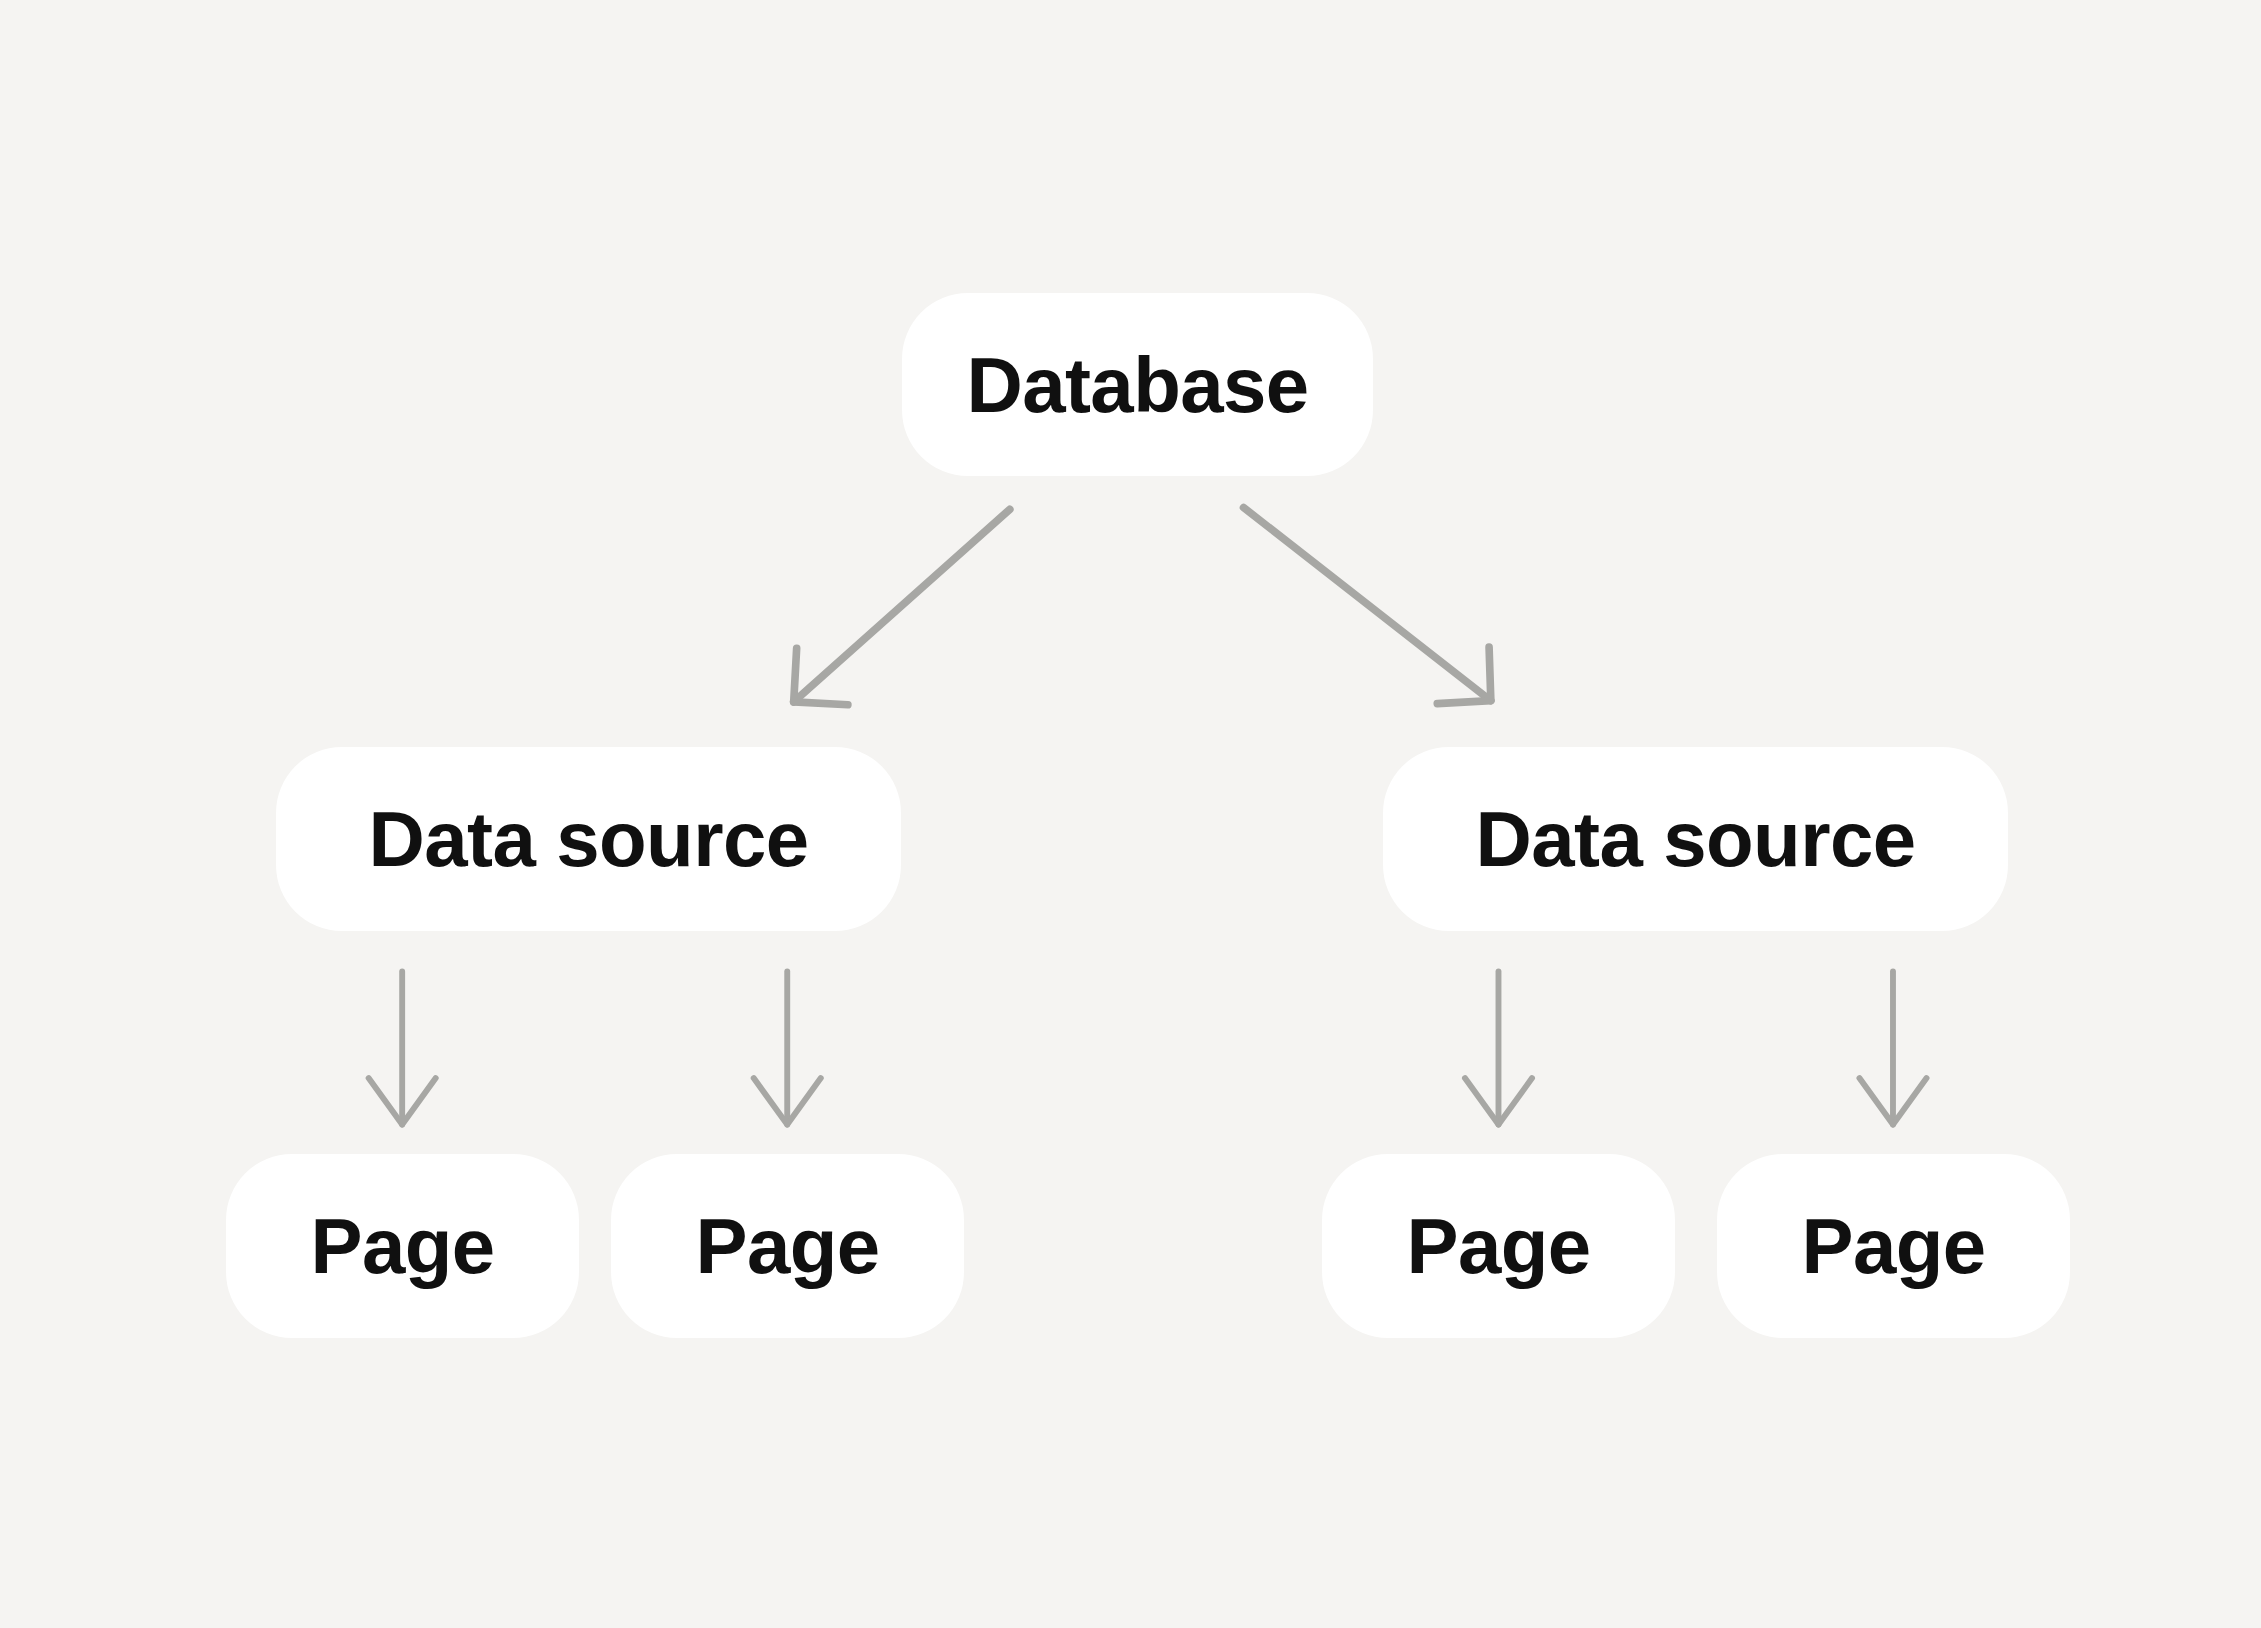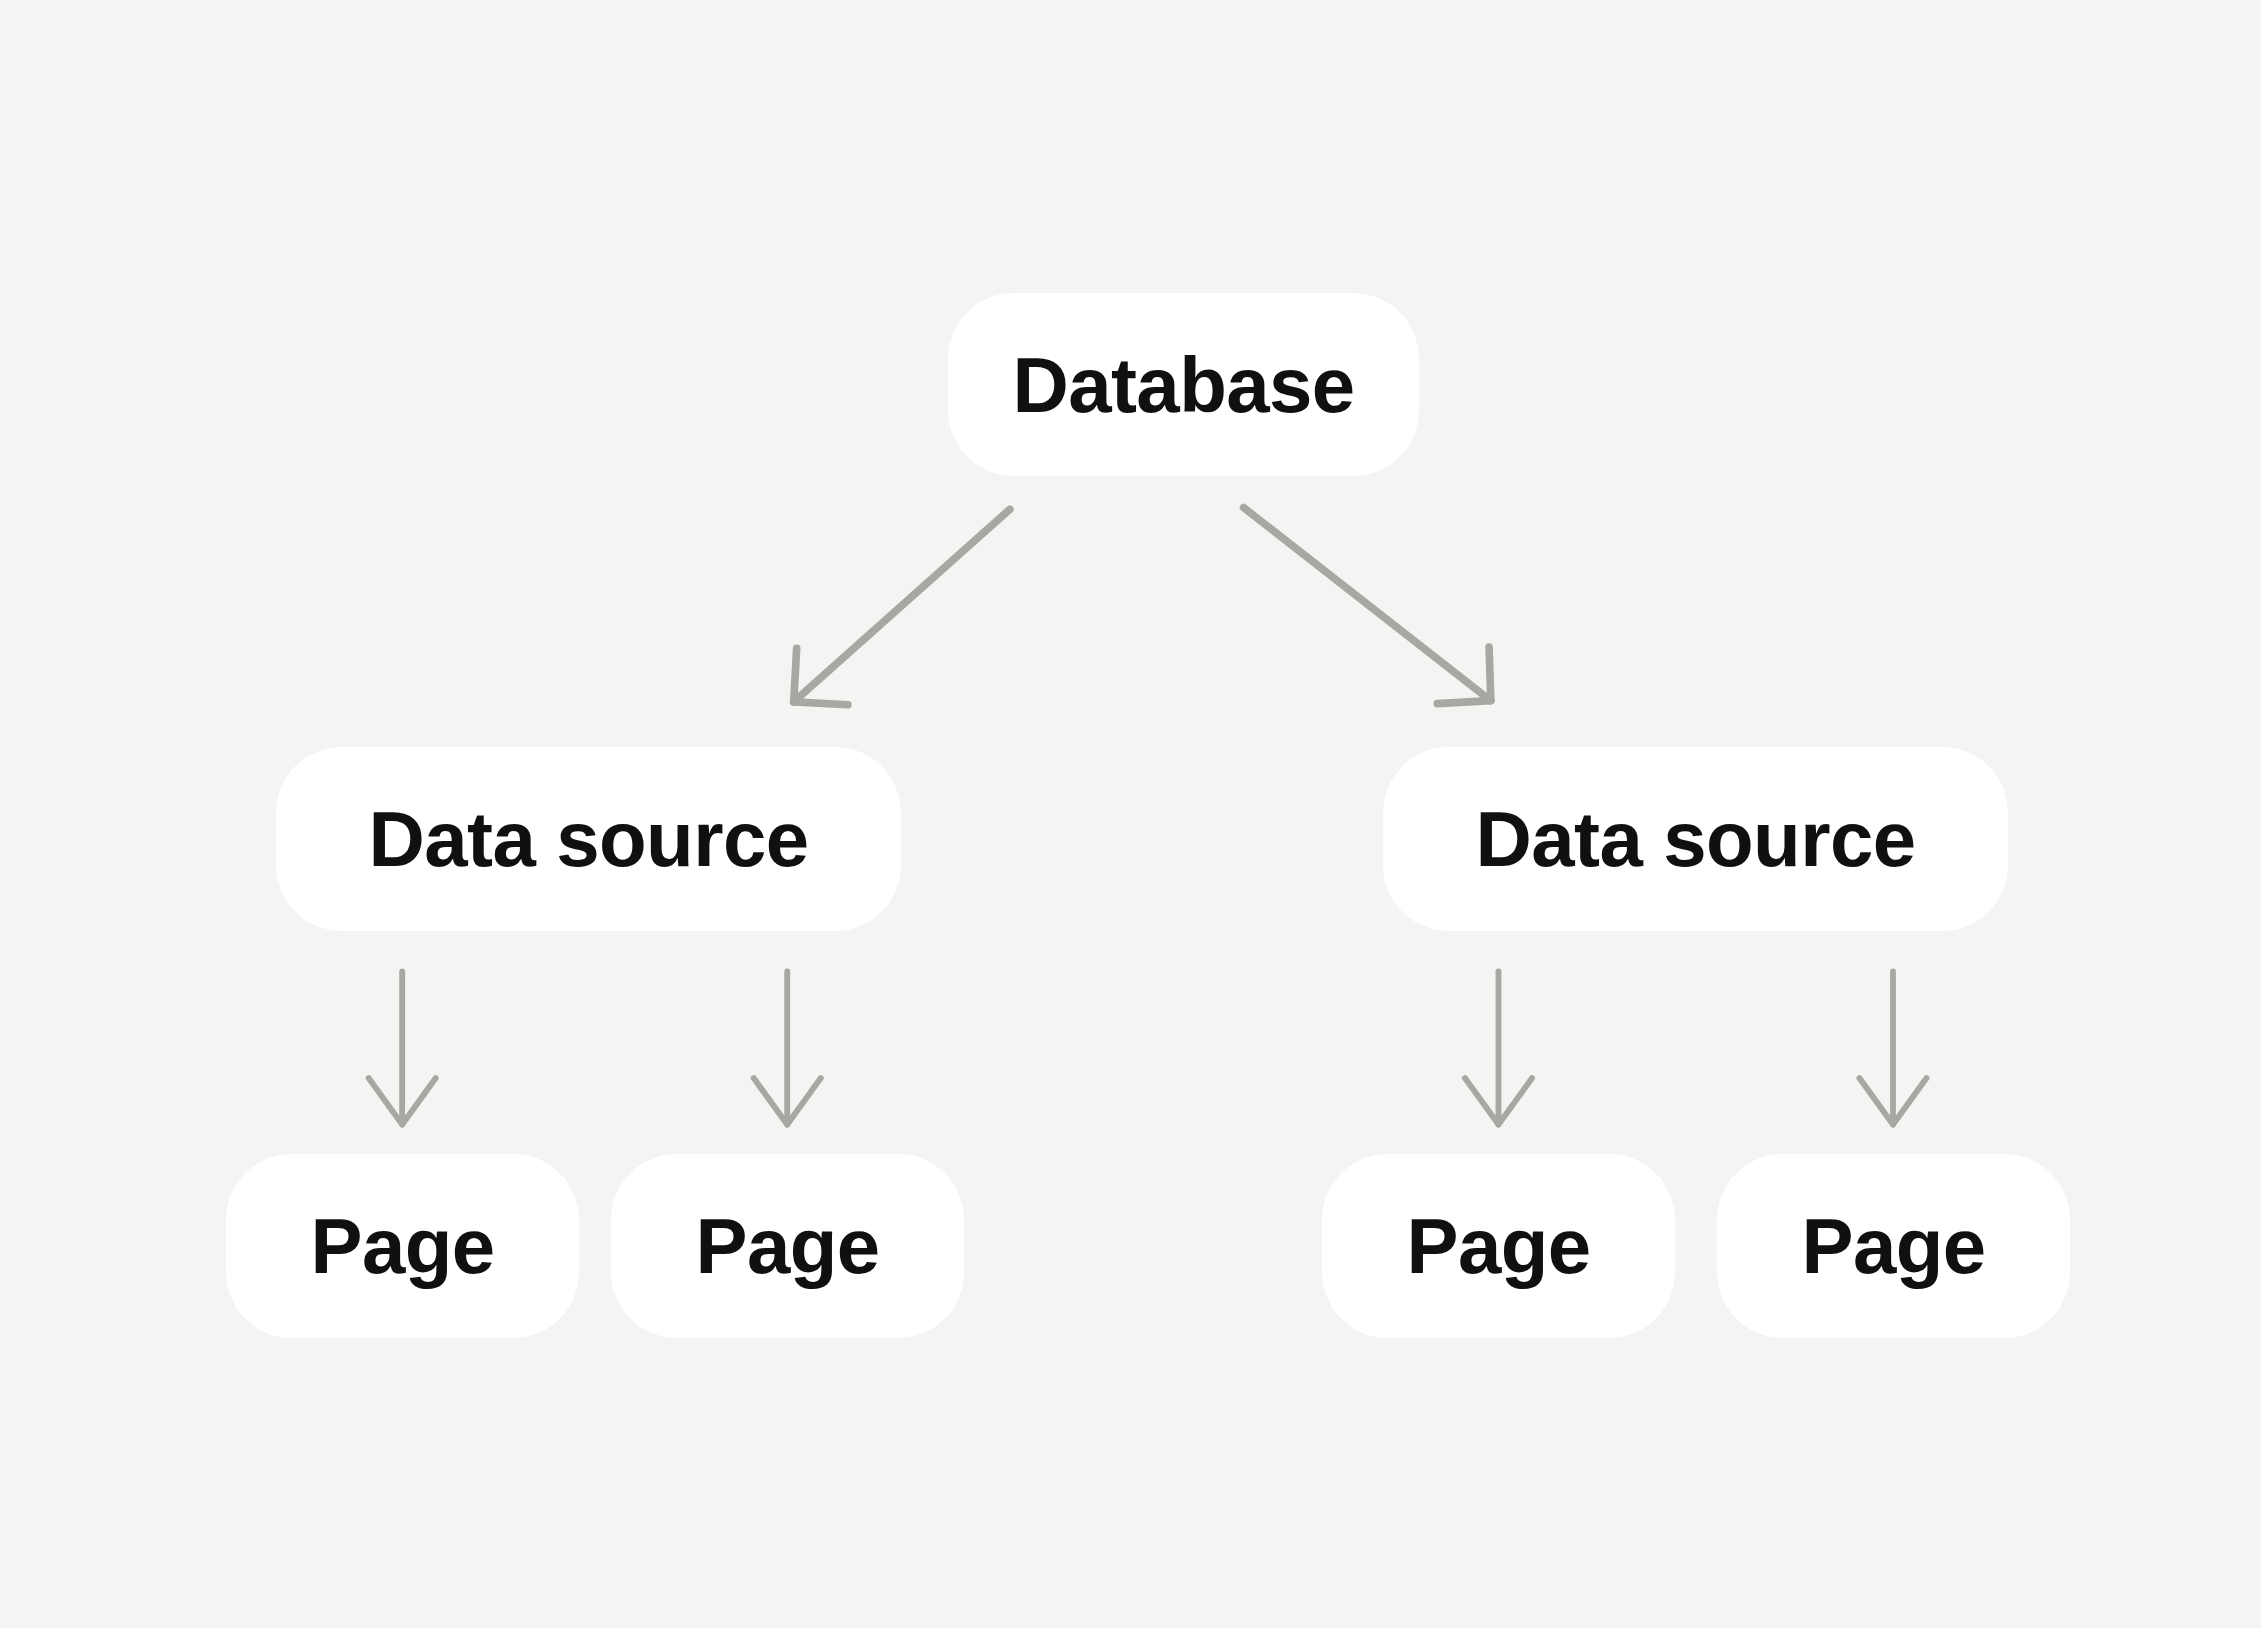--- a/index.html
+++ b/index.html
@@ -41,21 +41,21 @@
     justify-content: center;
   }
   .node .label {
     font-size: 78px;
     font-weight: 700;
     color: var(--text);
     letter-spacing: -0.6px;
     white-space: nowrap;
     line-height: 1;
   }
-  .node-database      { left: 948px; top: 293px;  width: 471px;  height: 183px; }
+  .node-database      { left: 902px; top: 293px;  width: 471px;  height: 183px; }
   .node-ds-left       { left: 276px;  top: 747px; width: 625px; height: 184px; }
   .node-ds-right      { left: 1383px; top: 747px; width: 625px; height: 184px; }
   .node-page-left-1   { left: 226px;  top: 1154px; width: 353px;  height: 184px; }
   .node-page-left-2   { left: 611px; top: 1154px; width: 353px;  height: 184px; }
   .node-page-right-1  { left: 1322px; top: 1154px; width: 353px;  height: 184px; }
   .node-page-right-2  { left: 1717px; top: 1154px; width: 353px;  height: 184px; }
 </style>
 </head>
 <body>
 

